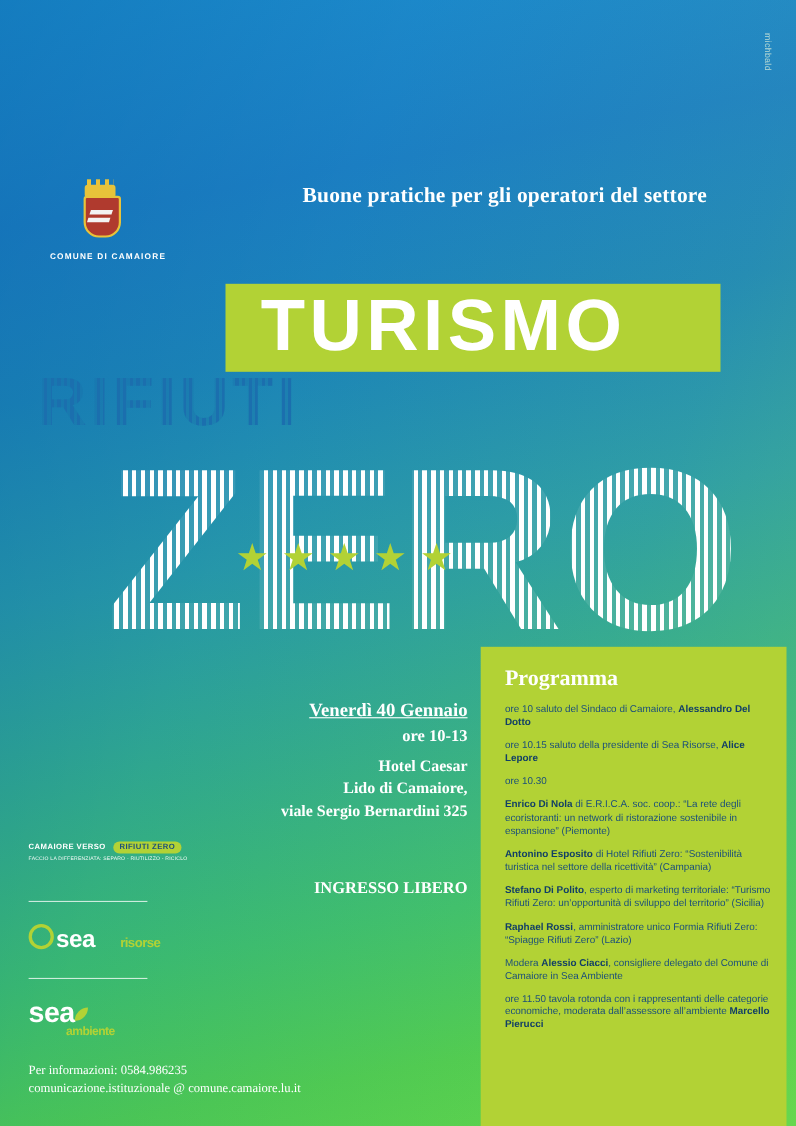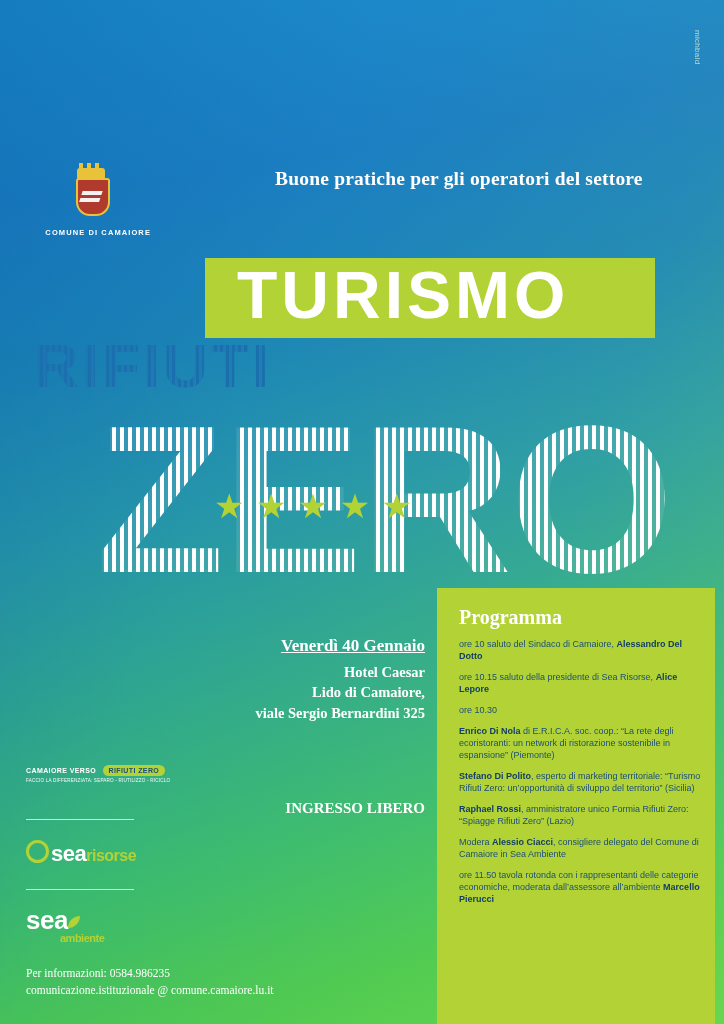--- a/index.html
+++ b/index.html
@@ -304,23 +304,24 @@
   .logo-sea-risorse .mark {
     display: inline-block;
     width: 17px;
     height: 17px;
     border-radius: 50%;
     border: 3px solid #b2d235;
     vertical-align: -2px;
     margin-right: 2px;
   }
   .logo-sea-risorse .sub {
-    font-size: 16px;
+    font-size: 12px;
     color: #b2d235;
     font-weight: bold;
+    padding-left: 23px;
   }
   .logo-sea-ambiente {
     position: absolute;
     left: 26px;
     top: 905px;
     color: #ffffff;
     font-size: 26px;
     font-weight: bold;
     letter-spacing: -.5px;
   }
@@ -382,33 +383,35 @@
   <div class="stars">
     <span>★</span>
       <span>★</span>
       <span>★</span>
       <span>★</span>
       <span>★</span>
   </div>
 
   <div class="event">
     <div class="date">Venerdì 40 Gennaio</div>
+    <div class="time">ore 10-13</div>
     <div class="venue">Hotel Caesar</div>
     <div class="venue">Lido di Camaiore,</div>
     <div class="venue">viale Sergio Bernardini 325</div>
   </div>
   <div class="ingresso">INGRESSO LIBERO</div>
 
   <div class="panel">
     <h2>Programma</h2>
     <div class="prog" id="prog-list">
         <p>ore 10 saluto del Sindaco di Camaiore, <b>Alessandro Del Dotto</b></p>
         <p>ore 10.15 saluto della presidente di Sea Risorse, <b>Alice Lepore</b></p>
         <p>ore 10.30</p>
         <p><b>Enrico Di Nola</b> di E.R.I.C.A. soc. coop.: “La rete degli ecoristoranti: un network di ristorazione sostenibile in espansione” (Piemonte)</p>
+        <p><b>Antonino Esposito</b> di Hotel Rifiuti Zero: “Sostenibilità turistica nel settore della ricettività” (Campania)</p>
         <p><b>Stefano Di Polito</b>, esperto di marketing territoriale: “Turismo Rifiuti Zero: un’opportunità di sviluppo del territorio” (Sicilia)</p>
         <p><b>Raphael Rossi</b>, amministratore unico Formia Rifiuti Zero: “Spiagge Rifiuti Zero” (Lazio)</p>
         <p>Modera <b>Alessio Ciacci</b>, consigliere delegato del Comune di Camaiore in Sea Ambiente</p>
         <p>ore 11.50 tavola rotonda con i rappresentanti delle categorie economiche, moderata dall’assessore all’ambiente <b>Marcello Pierucci</b></p>
       </div>
   </div>
 
   <div class="logo-rz">
     <div class="l1">
       <span>CAMAIORE VERSO</span>

